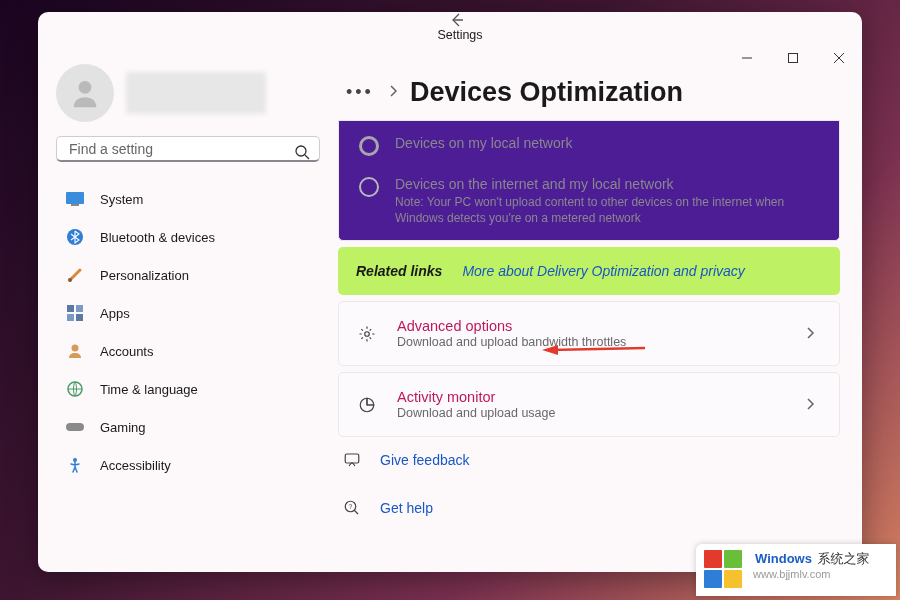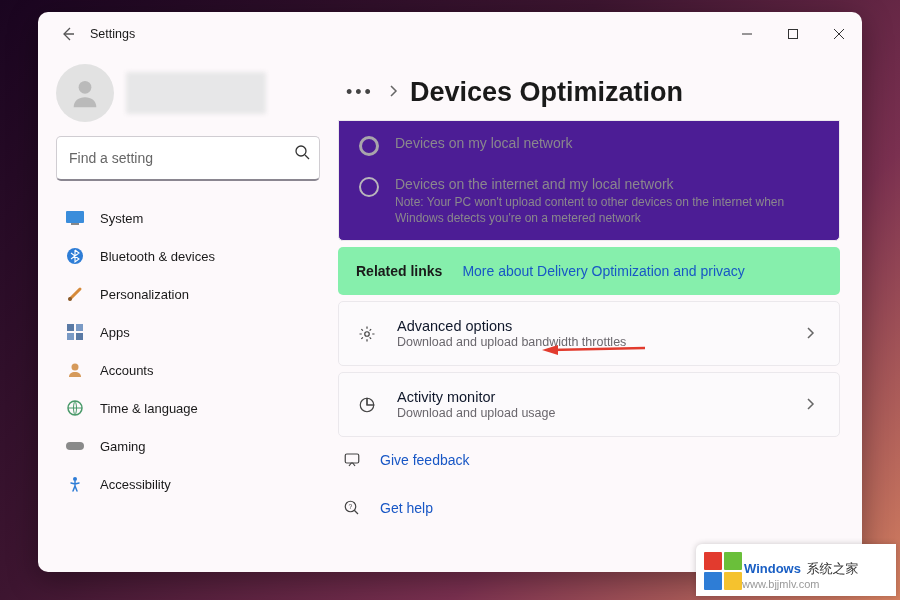--- a/index.html
+++ b/index.html
@@ -2,81 +2,81 @@
 <html><head>
 <meta charset="utf-8">
 <style>
   * { box-sizing: border-box; margin: 0; padding: 0; font-family: "Segoe UI", -apple-system, sans-serif; }
   body { width: 900px; height: 600px; overflow: hidden; background: linear-gradient(135deg, #1a0520 0%, #3d1530 40%, #7a3050 70%, #d48060 100%); position: relative; }
   .window {
     position: absolute; left: 38px; top: 12px; width: 824px; height: 560px;
     background: #fdf9fb; border-radius: 10px; overflow: hidden;
     box-shadow: 0 8px 30px rgba(0,0,0,0.35);
   }
-  .titlebar { height: 44px; display: flex; align-items: center; padding: 0 0 0 14px; }
+  .titlebar { height: 44px; display: flex; align-items: center; padding: 0 0 0 14px; flex-direction: column; }
   .back-btn { width: 32px; height: 32px; display: flex; align-items: center; justify-content: center; color: #555; cursor: default; }
   .app-title { font-size: 12.5px; color: #1a1a1a; margin-left: 6px; }
   .win-controls { margin-left: auto; display: flex; }
   .win-btn { width: 46px; height: 32px; display: flex; align-items: center; justify-content: center; color: #333; }
   .win-btn svg { width: 10px; height: 10px; }
   .body { display: flex; height: calc(100% - 44px); }
   .sidebar { width: 300px; padding: 8px 18px 0 18px; }
   .user-row { display: flex; align-items: center; gap: 12px; margin-bottom: 14px; }
   .avatar { width: 58px; height: 58px; border-radius: 50%; background: #e2e2e2; display: flex; align-items: center; justify-content: center; }
   .avatar svg { width: 34px; height: 34px; fill: #bababa; }
   .user-name-blur { width: 140px; height: 42px; background: #e7e7e8; border-radius: 2px; filter: blur(2px); }
   .search { position: relative; margin-bottom: 18px; }
   .search input {
-    width: 100%; height: 45px; border: 1px solid #d0cdd2; border-bottom: 2px solid #8a8690;
+    width: 100%; height: 26px; border: 1px solid #d0cdd2; border-bottom: 2px solid #8a8690;
     border-radius: 5px; background: #fff; padding: 0 36px 0 12px; font-size: 14px; color: #333;
   }
   .search input::placeholder { color: #666; }
   .search-icon { position: absolute; right: 10px; top: 8px; color: #333; }
   .nav-item {
     display: flex; align-items: center; gap: 16px; height: 38px; padding: 0 10px;
     font-size: 13px; color: #1a1a1a; border-radius: 4px; cursor: default;
   }
   .nav-icon { width: 18px; height: 18px; display: flex; align-items: center; justify-content: center; font-size: 15px; }
   .main { flex: 1; padding: 8px 22px 0 0; overflow: hidden; }
   .crumb-row { display: flex; align-items: center; gap: 12px; height: 56px; padding-left: 4px; }
   .crumb-dots { font-size: 18px; color: #444; letter-spacing: 3px; padding: 0 4px; }
   .crumb-chev { color: #666; font-size: 13px; }
   .page-title { font-size: 27px; font-weight: 600; color: #1a1a1a; }
   .card {
     background: #4c1d95; border: 1px solid #ebe8ec; border-radius: 5px; margin-bottom: 6px;
   }
-  .card.flat { background: #86efac; border: none; border-radius: 5px; }
+  .card.flat { background: #bef264; border: none; border-radius: 5px; font-style: italic; }
   .radio-row { display: flex; gap: 16px; padding: 14px 20px; align-items: flex-start; }
   .radio-circle { width: 20px; height: 20px; border: 2px solid #b8b5bb; border-radius: 50%; flex-shrink: 0; margin-top: 1px; }
   .radio-circle.thick { border-width: 3px; border-color: #a8a5ab; }
   .radio-text { color: #8a878d; font-size: 14px; }
   .radio-sub { color: #8a878d; font-size: 12px; margin-top: 2px; line-height: 1.35; }
   .related-row { display: flex; align-items: center; gap: 20px; padding: 16px 18px; }
   .related-label { font-size: 14px; font-weight: 600; color: #1a1a1a; }
   .related-link { font-size: 14px; color: #1857c5; cursor: default; }
   .link-card {
     display: flex; align-items: center; gap: 20px; padding: 16px 18px;
     background: #fcfafc; border: 1px solid #ebe8ec; border-radius: 5px; margin-bottom: 6px;
     cursor: default;
   }
   .link-card .lc-icon { width: 20px; color: #444; display: flex; align-items: center; justify-content: center; }
   .lc-body { flex: 1; }
-  .lc-title { font-size: 14.5px; color: #0f172a; }
+  .lc-title { font-size: 14.5px; color: #be185d; }
   .lc-sub { font-size: 12.5px; color: #6a676d; margin-top: 1px; }
   .lc-chev { color: #666; padding-right: 6px; }
   .help-row { display: flex; align-items: center; gap: 18px; padding: 8px 4px; margin-top: 14px; }
   .help-icon { width: 20px; color: #444; display: flex; align-items: center; justify-content: center; }
   .help-link { font-size: 14px; color: #1857c5; cursor: default; }
   .arrow-annot {
     position: absolute; left: 540px; top: 343px; pointer-events: none;
   }
   .arrow-annot svg { overflow: visible; }
   .watermark {
     position: absolute; right: 4px; bottom: 4px; width: 200px; height: 52px;
-    background: #fff; border-radius: 6px 0 0 0; display: flex; align-items: flex-end; gap: 0;
+    background: #fff; border-radius: 6px 0 0 0; display: flex; align-items: flex-start; gap: 11px;
     padding: 6px 8px; box-shadow: 0 0 6px rgba(0,0,0,0.2);
   }
   .wm-logo { width: 38px; height: 38px; display: grid; grid-template-columns: 1fr 1fr; grid-template-rows: 1fr 1fr; gap: 2px; }
   .wm-logo div { border-radius: 1px; }
   .wm-text1 { font-size: 13px; color: #1a5fc4; font-weight: 600; }
   .wm-text1 span { color: #333; font-weight: 400; margin-left: 2px; }
   .wm-text2 { font-size: 11px; color: #999; }
 </style>
 </head>
 <body>

